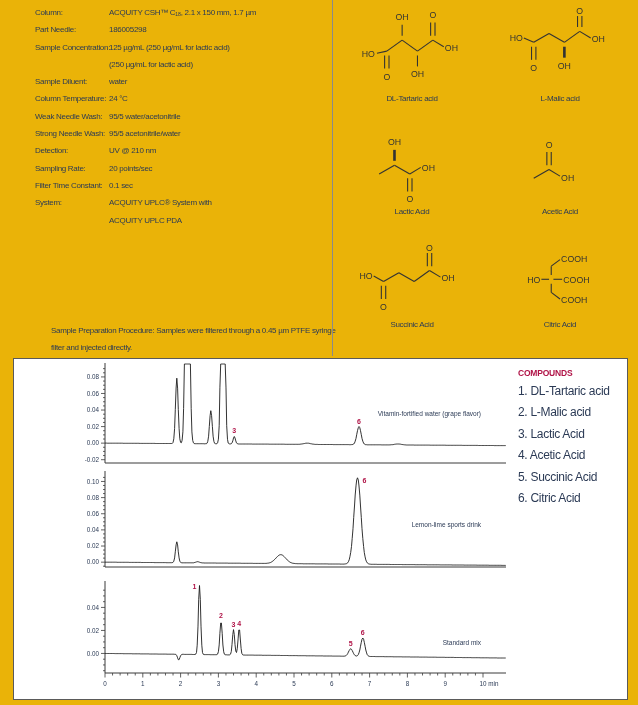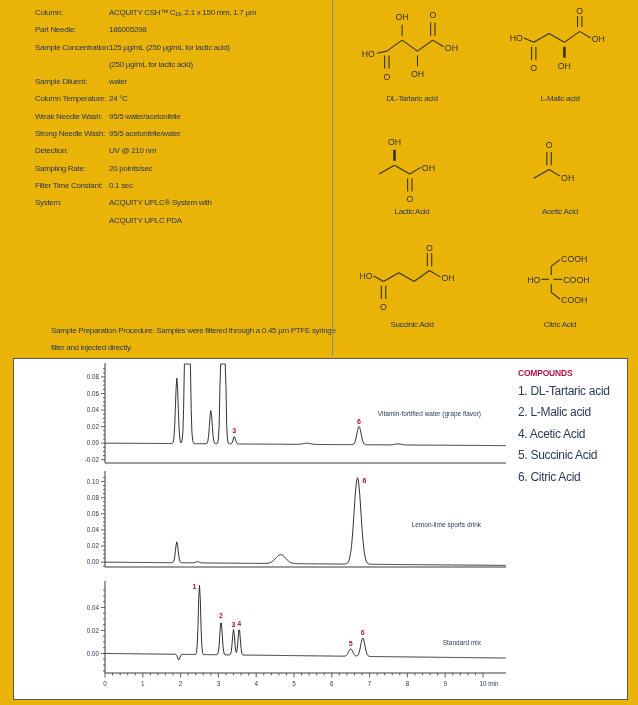--- a/index.html
+++ b/index.html
@@ -356,20 +356,21 @@
         <text x="225.18999999999997" y="46.52783761636979" text-anchor="middle" font-size="7" font-weight="bold" fill="#b01347">4</text>
         <text x="336.7" y="66.78887573611098" text-anchor="middle" font-size="7" font-weight="bold" fill="#b01347">5</text>
         <text x="348.796" y="55.99967903515235" text-anchor="middle" font-size="7" font-weight="bold" fill="#b01347">6</text>
         <text x="467" y="66" text-anchor="end" font-size="6.5" fill="#2b3a55">Standard mix</text>
       </svg>
     <div class="legend">
       <div class="legend-title" style="color: rgb(176, 19, 71);">COMPOUNDS</div>
       <div id="legend-items">
           <div class="litem">1. DL-Tartaric acid</div>
           <div class="litem">2. L-Malic acid</div>
+          <div class="litem">3. Lactic Acid</div>
           <div class="litem">4. Acetic Acid</div>
           <div class="litem">5. Succinic Acid</div>
           <div class="litem">6. Citric Acid</div>
         </div>
     </div>
   </section>
 
 </div>
 
 </body></html>

